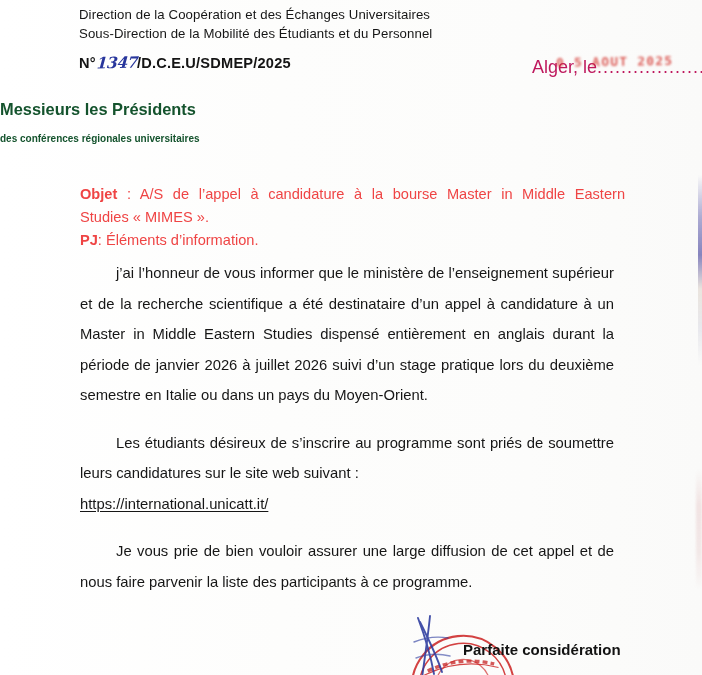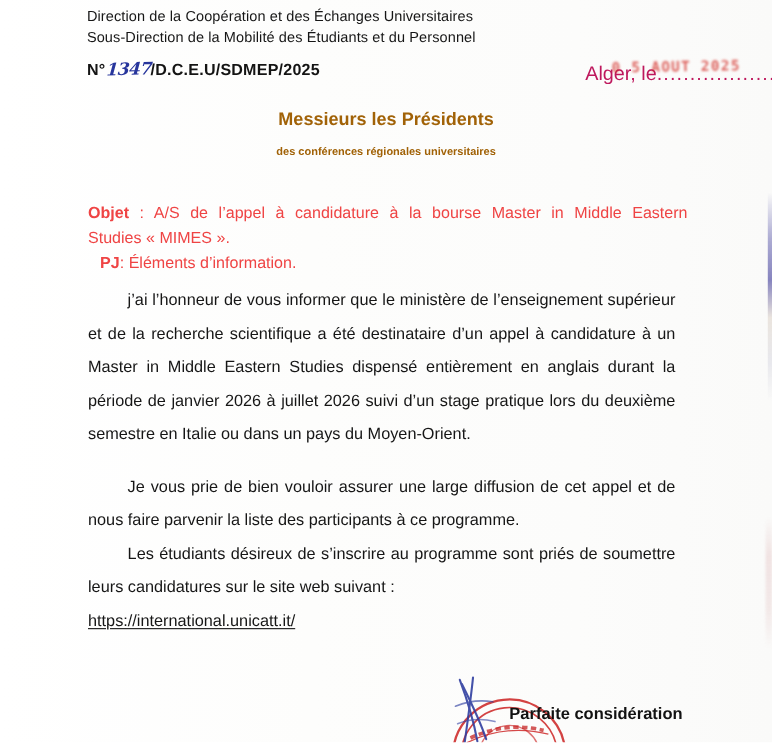--- a/index.html
+++ b/index.html
@@ -112,43 +112,42 @@
     filter: blur(0.85px);
     transform: rotate(-1deg);
     white-space: nowrap;
   }
 
   .addressee {
     position: absolute;
     left: 0;
     right: 0;
     top: 94px;
-    text-align: center;
     font-weight: bold;
     font-size: 16.4px;
     line-height: 30px;
-    color: #a16207;
+    color: #14532d;
   }
   .addressee .l2 { font-size: 10px; }
 
   .objet-block {
     position: absolute;
     left: 80px;
     top: 183px;
     width: 545px;
     font-size: 14.6px;
     line-height: 22.5px;
     color: #ef4444;
   }
   .objet-line1 {
     text-align: justify;
     text-align-last: justify;
   }
   .objet-line2 { }
-  .pj-line { margin-top: 1px; margin-left: 11px; }
+  .pj-line { margin-top: 1px; }
   .lbl { font-weight: bold; }
 
   .body {
     position: absolute;
     left: 80px;
     top: 258px;
     width: 546px;
     font-size: 14.8px;
     line-height: 30.5px;
     color: #161616;
@@ -224,22 +223,22 @@
   </div>
 
   <div class="objet-block">
     <div class="objet-line1"><span class="lbl">Objet</span> <span>: A/S de l’appel à candidature à la bourse  Master in Middle Eastern</span></div>
     <div class="objet-line2">Studies « MIMES ».</div>
     <div class="pj-line"><span class="lbl">PJ</span><span>: Éléments d’information.</span></div>
   </div>
 
   <div class="body">
     <p class="para">j’ai l’honneur de vous informer que le ministère de l’enseignement supérieur et de la recherche scientifique a été destinataire d’un appel à candidature à un Master in Middle Eastern Studies dispensé entièrement en anglais durant la période de janvier 2026 à juillet 2026 suivi d’un stage pratique lors du deuxième semestre en Italie ou dans un pays du Moyen-Orient.</p>
+    <p class="para"><span>Les étudiants désireux de s’inscrire au programme sont priés de soumettre leurs candidatures sur le site web suivant :</span><br><span class="url">https://international.unicatt.it/</span></p>
     <p class="para last">Je vous prie de bien vouloir assurer une large diffusion de cet appel et de nous faire parvenir la liste des participants à ce programme.</p>
-    <p class="para"><span>Les étudiants désireux de s’inscrire au programme sont priés de soumettre leurs candidatures sur le site web suivant :</span><br><span class="url">https://international.unicatt.it/</span></p>
   </div>
 
   <div class="closing">Parfaite considération</div>
 
   <svg class="stamp" viewBox="0 0 120 120">
     <g transform="rotate(-6 60 60)" fill="none" stroke="#cc2222" stroke-width="2.1" opacity="0.85">
       <circle cx="60" cy="60" r="52"></circle>
       <circle cx="60" cy="60" r="44.5" stroke-width="1.5"></circle>
       <circle cx="60" cy="60" r="28" stroke-width="1.3" opacity="0.75"></circle>
     </g>

